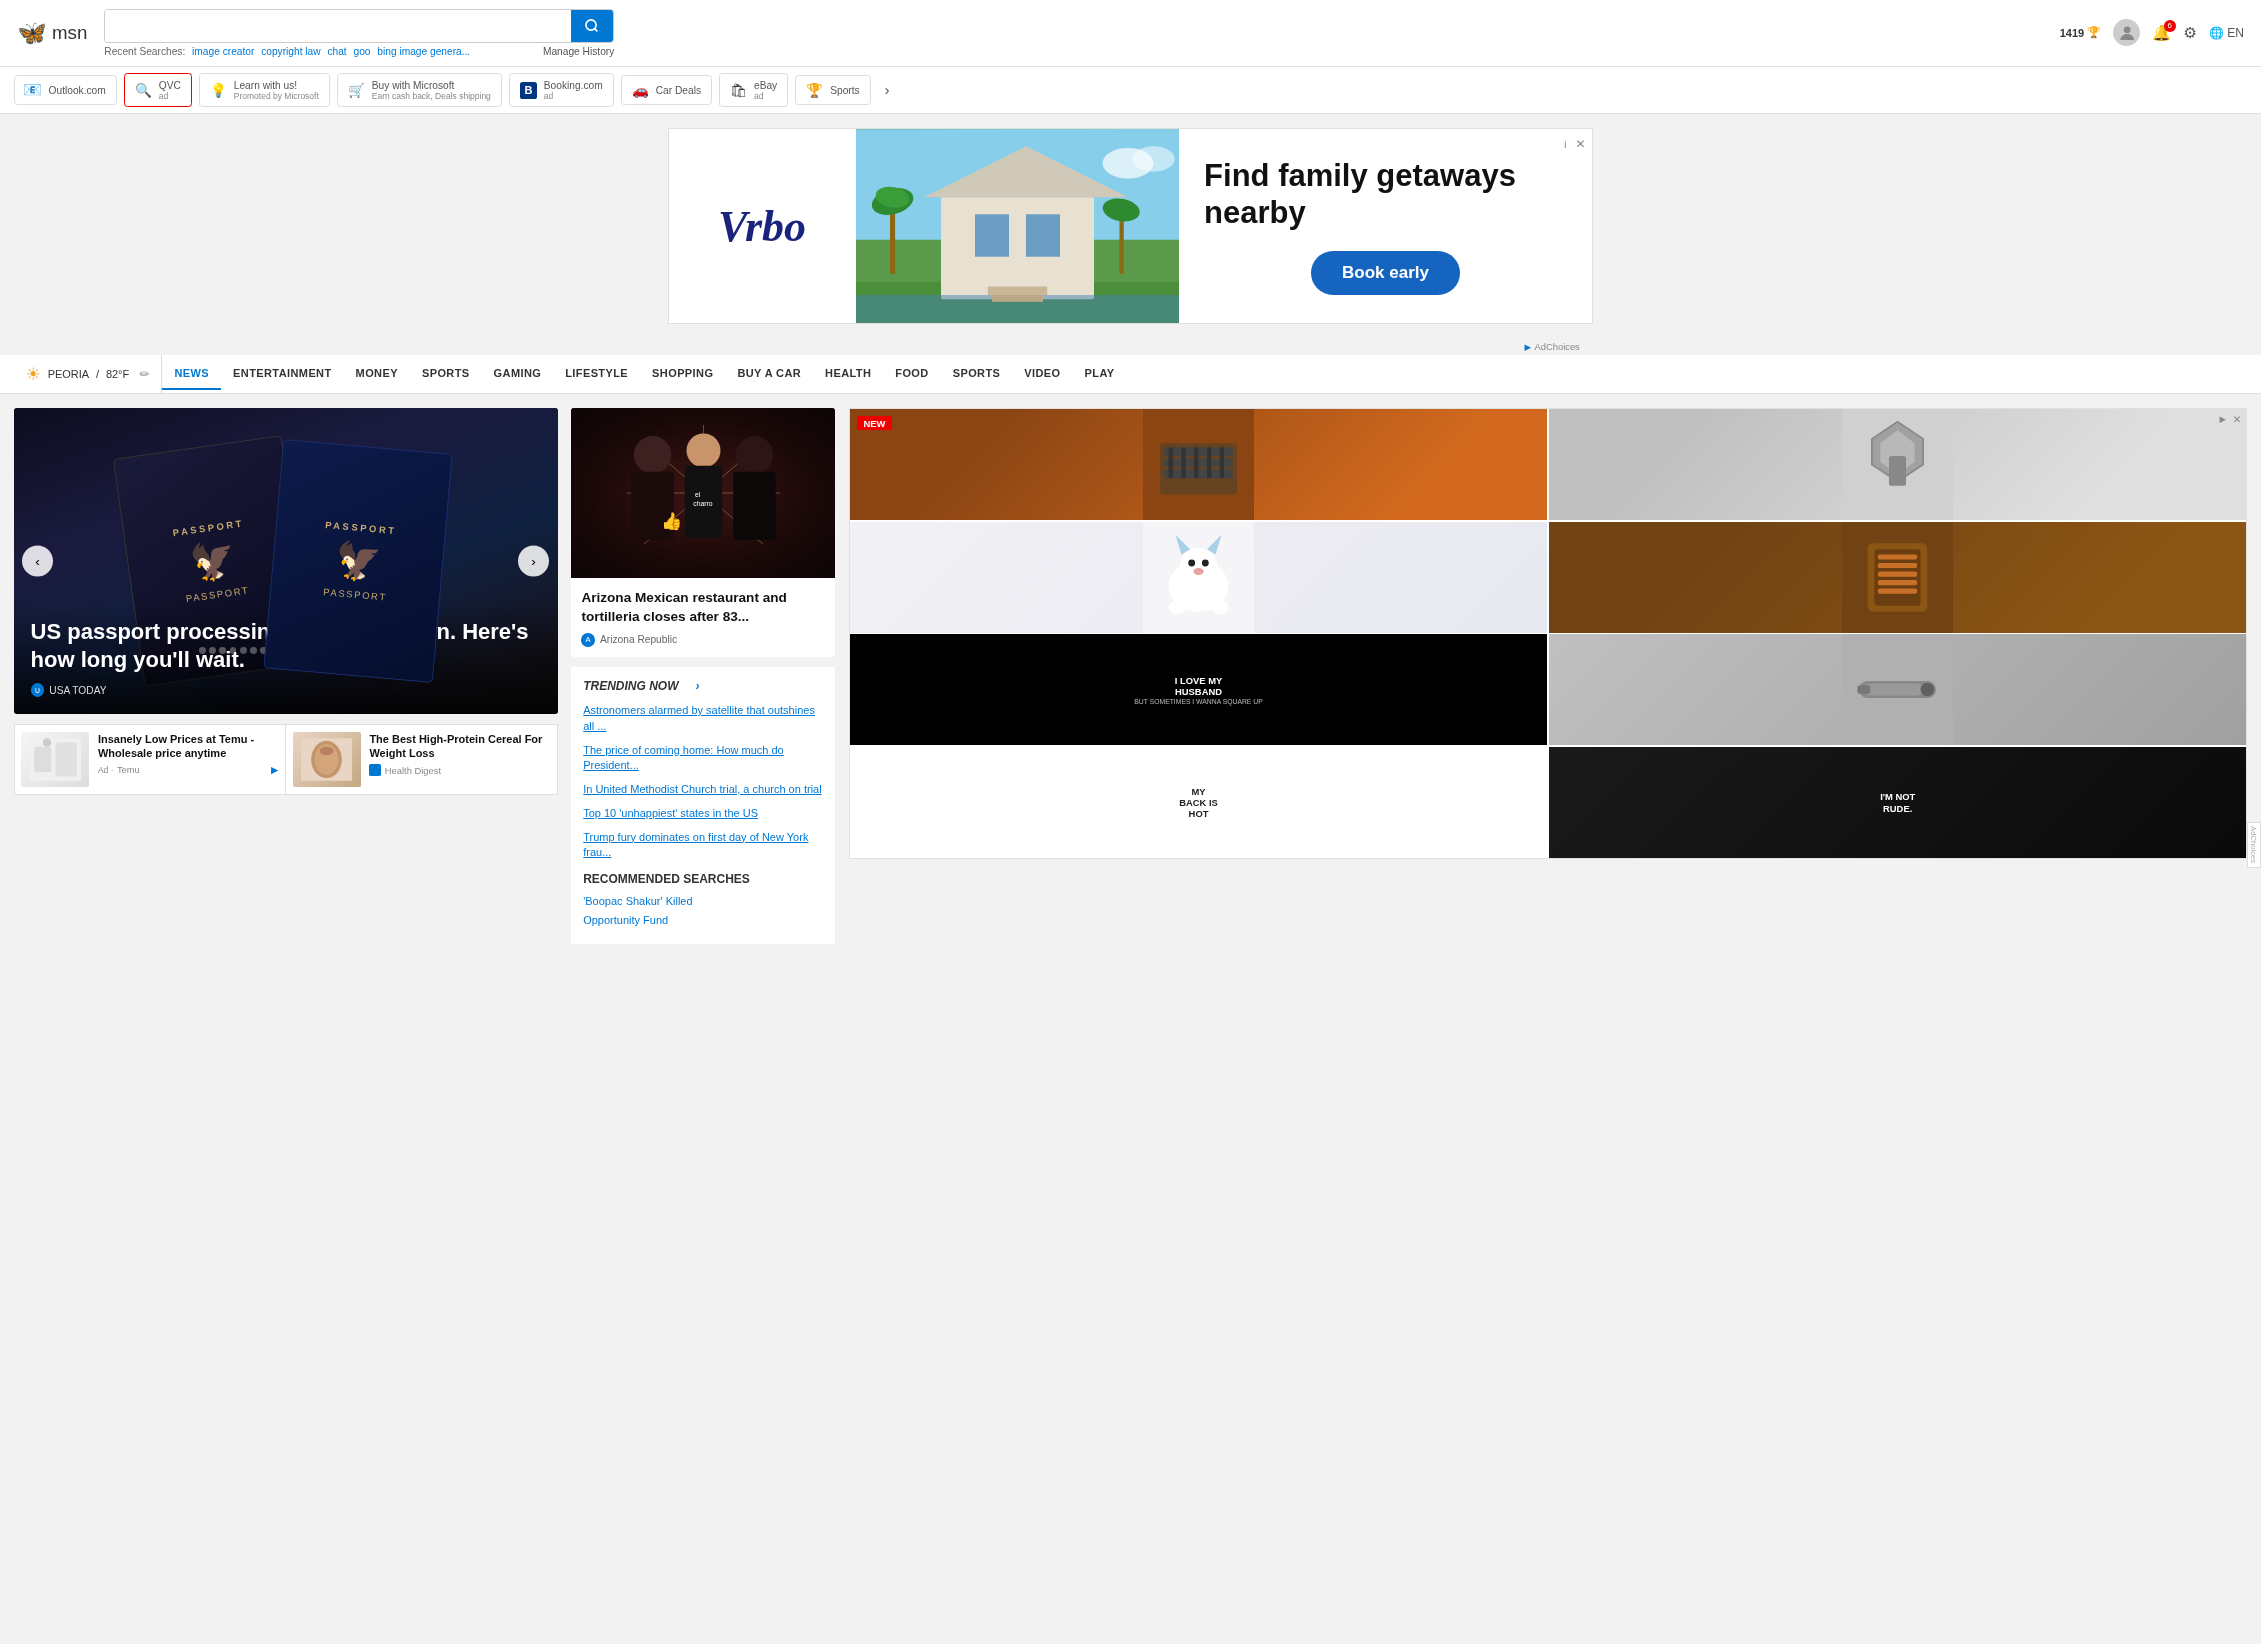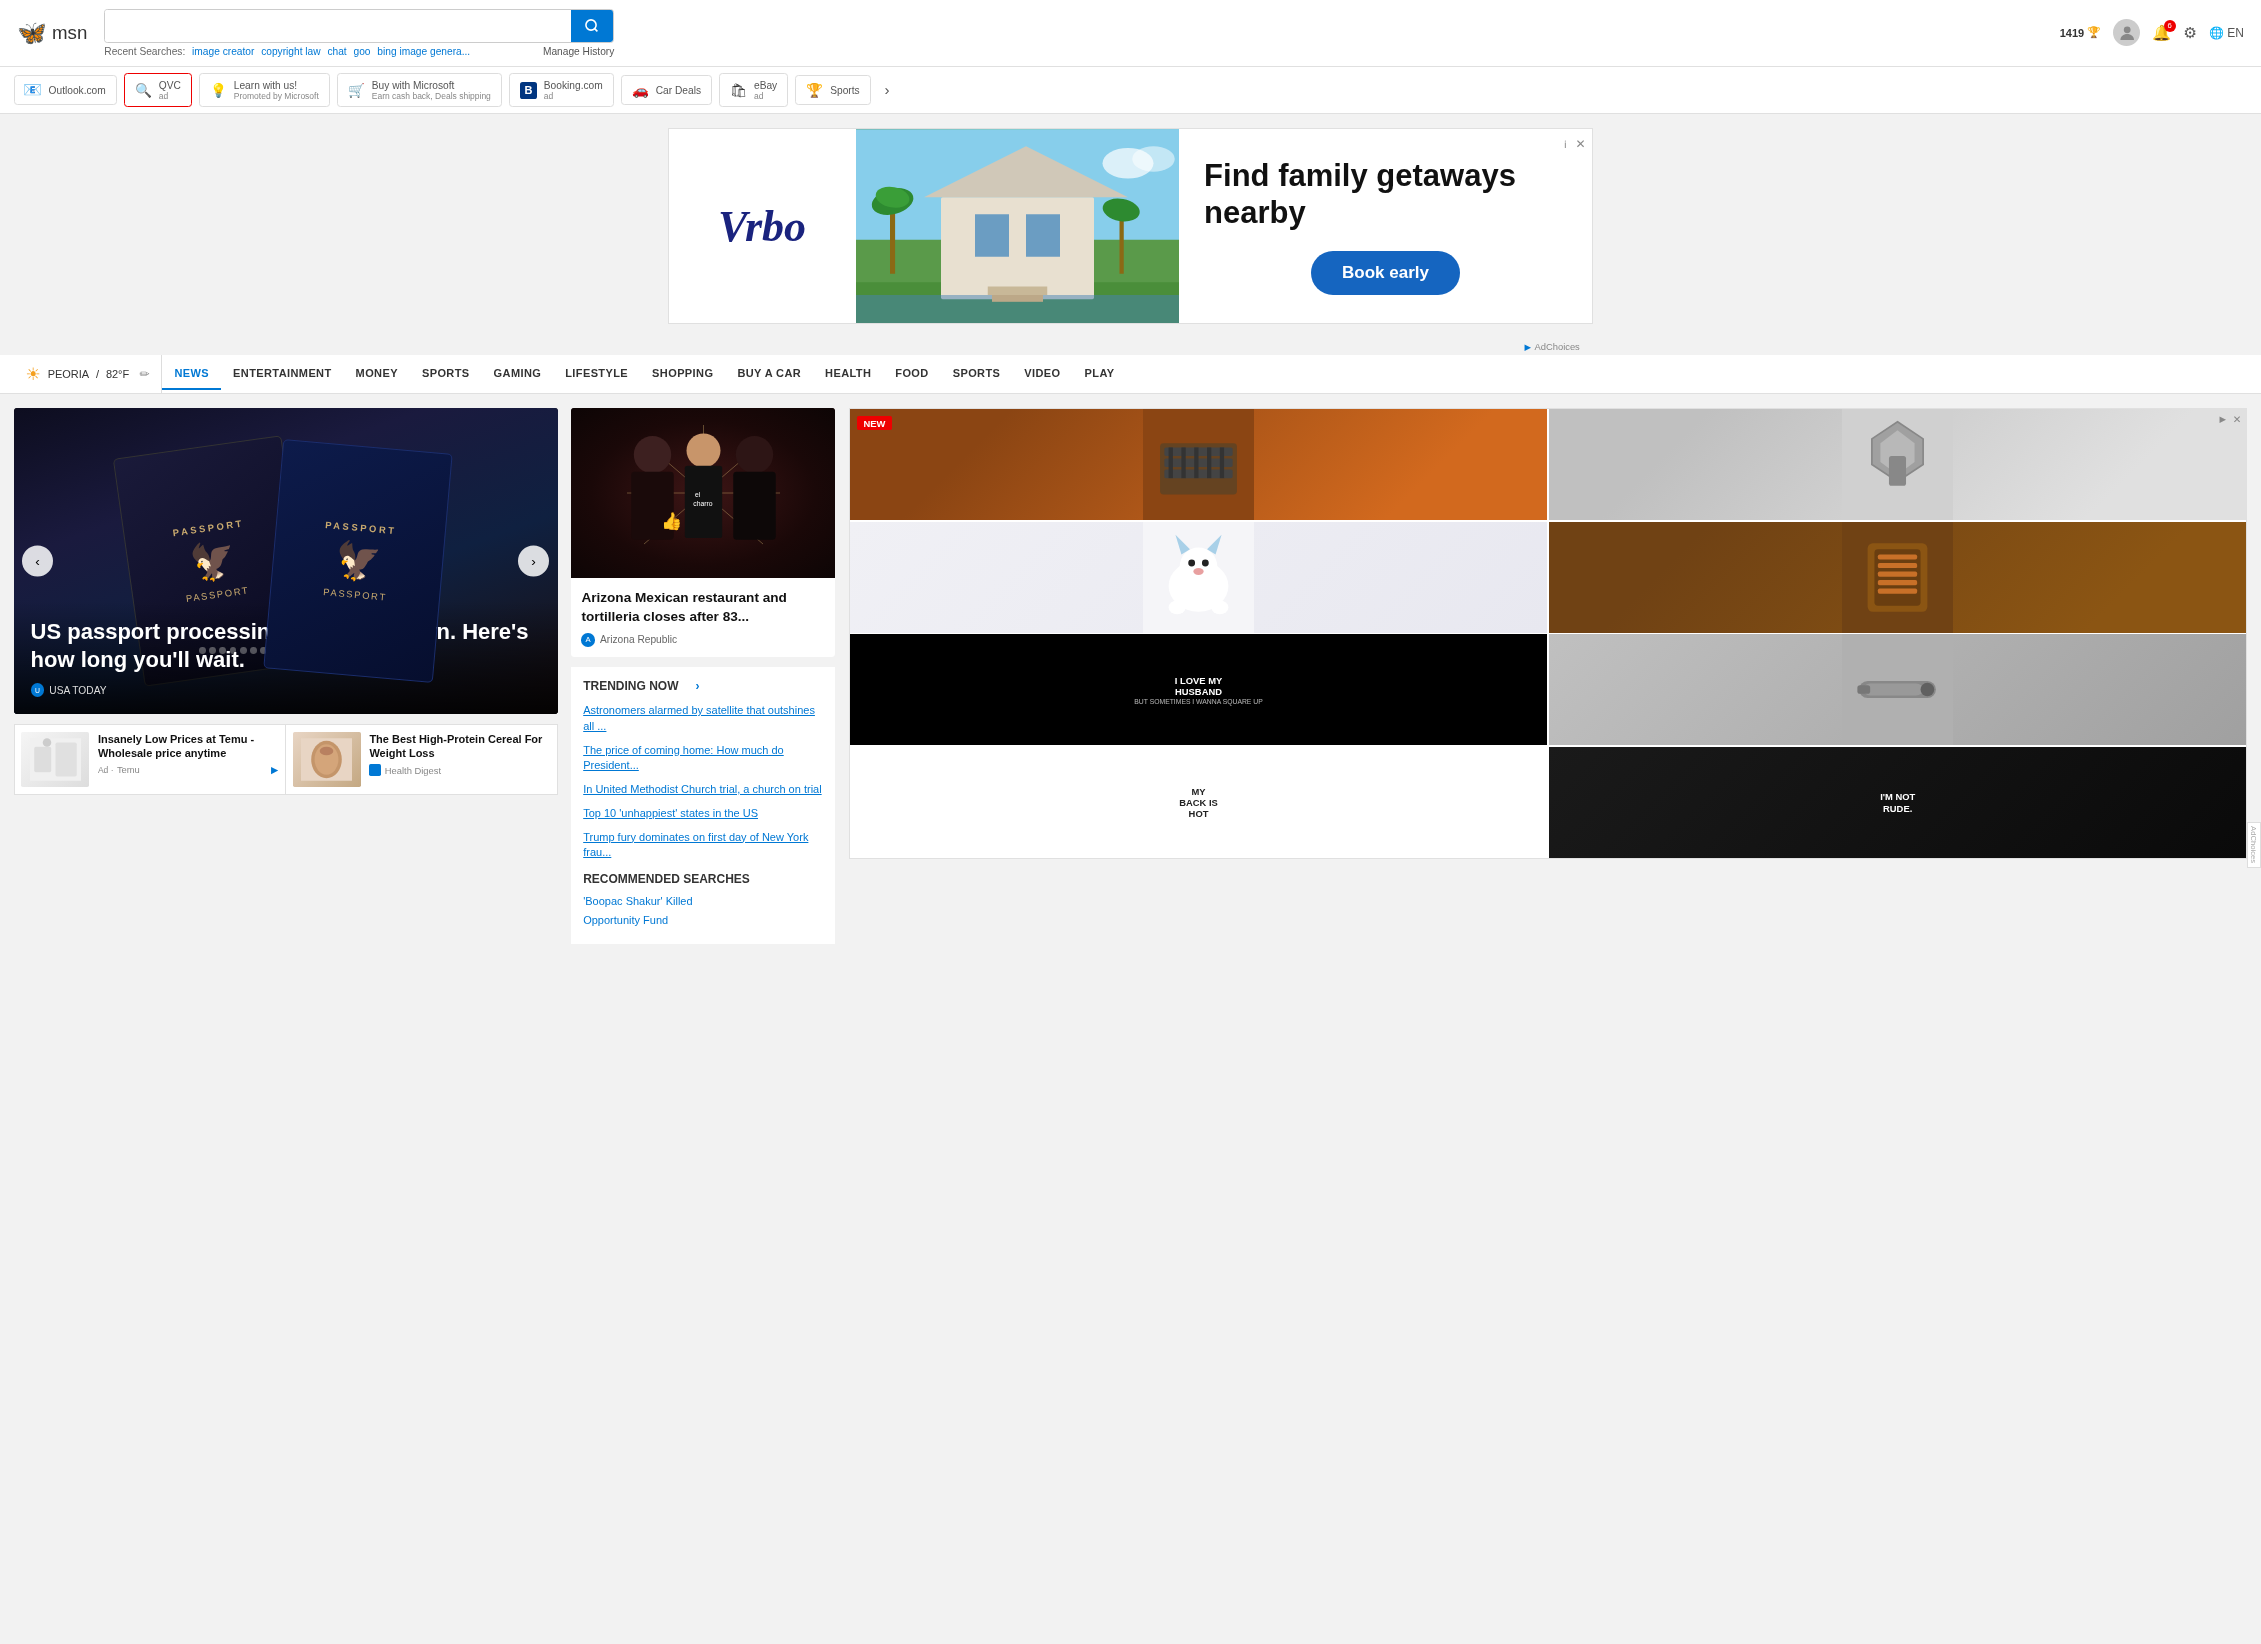--- a/index.html
+++ b/index.html
@@ -79,21 +79,21 @@
 
     
     .middle-section { flex: 0 0 264px; }
     .news-card { background: #fff; border-radius: 3.4px; overflow: hidden; cursor: pointer; margin-bottom: 10.2px; }
     .restaurant-visual { width: 100%; height: 170px; background: linear-gradient(160deg, #1a0a0a 0%, #2d0d0d 30%, #1a1a1a 100%); display: flex; align-items: center; justify-content: center; position: relative; overflow: hidden; }
     .restaurant-bg { position: absolute; inset: 0; background: radial-gradient(ellipse at center, #3d1515 0%, #1a0808 60%, #0d0505 100%); }
     .news-card-body { padding: 10.2px; }
     .news-card-title { font-size: 13.6px; font-weight: 700; line-height: 1.4; color: #111; }
     .news-card-source { display: flex; align-items: center; gap: 5.1px; font-size: 10.2px; color: #666; margin-top: 6.8px; }
     .trending-section { background: #fff; padding: 12px; }
-    .trending-header { display: flex; align-items: center; gap: 17px; font-size: 12px; font-weight: 700; margin-bottom: 10.2px; cursor: pointer; }
+    .trending-header { display: flex; align-items: center; gap: 17px; font-size: 12px; font-weight: 700; margin-bottom: 10.2px; cursor: pointer; font-style: italic; }
     .trending-arrow { color: #0078d4; }
     .trending-item { font-size: 11px; color: #0078d4; margin-bottom: 8.5px; cursor: pointer; line-height: 1.4; text-decoration: underline; }
     .recommended-header { font-size: 12px; font-weight: 700; margin: 12px 0 8.5px; }
     .recommended-item { font-size: 11px; color: #0078d4; margin-bottom: 6.8px; cursor: pointer; }
 
     
     .right-section { flex: 1; min-width: 221px; }
     .right-ad { background: #fff; border: 0.9px solid #e0e0e0; position: relative; }
     .ad-new-badge { position: absolute; top: 6.8px; left: 6.8px; background: #e00; color: white; font-size: 9.4px; font-weight: 700; padding: 1.7px 6.8px; border-radius: 1.7px; z-index: 5; }
     .right-ad-grid { display: grid; grid-template-columns: 1fr 1fr; gap: 1.7px; }

